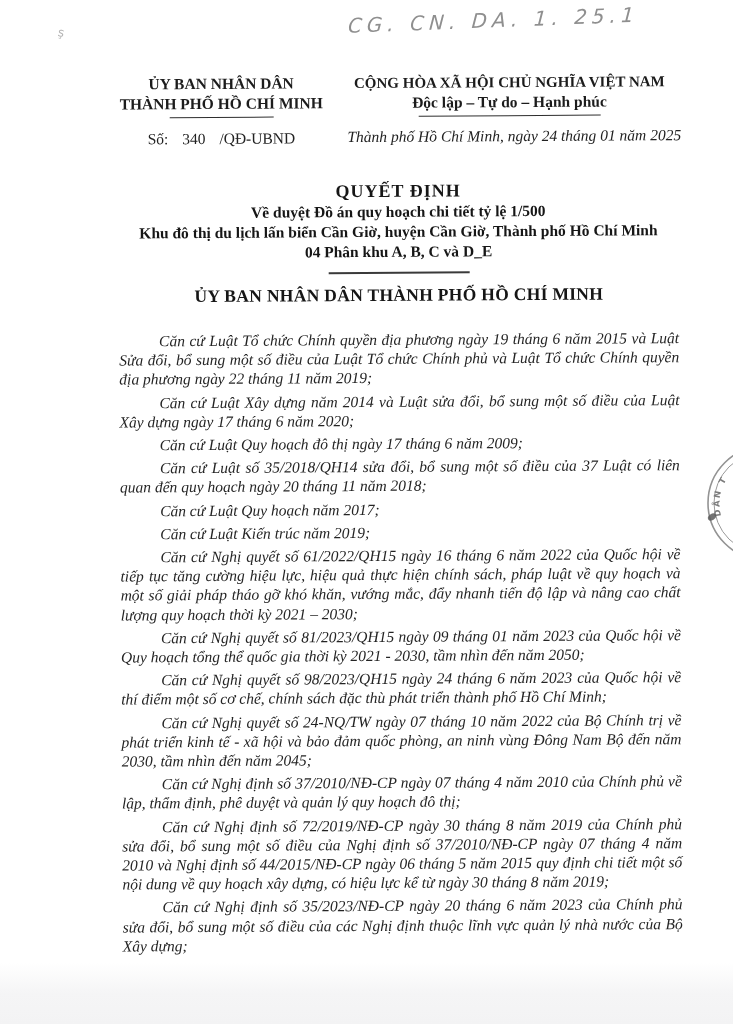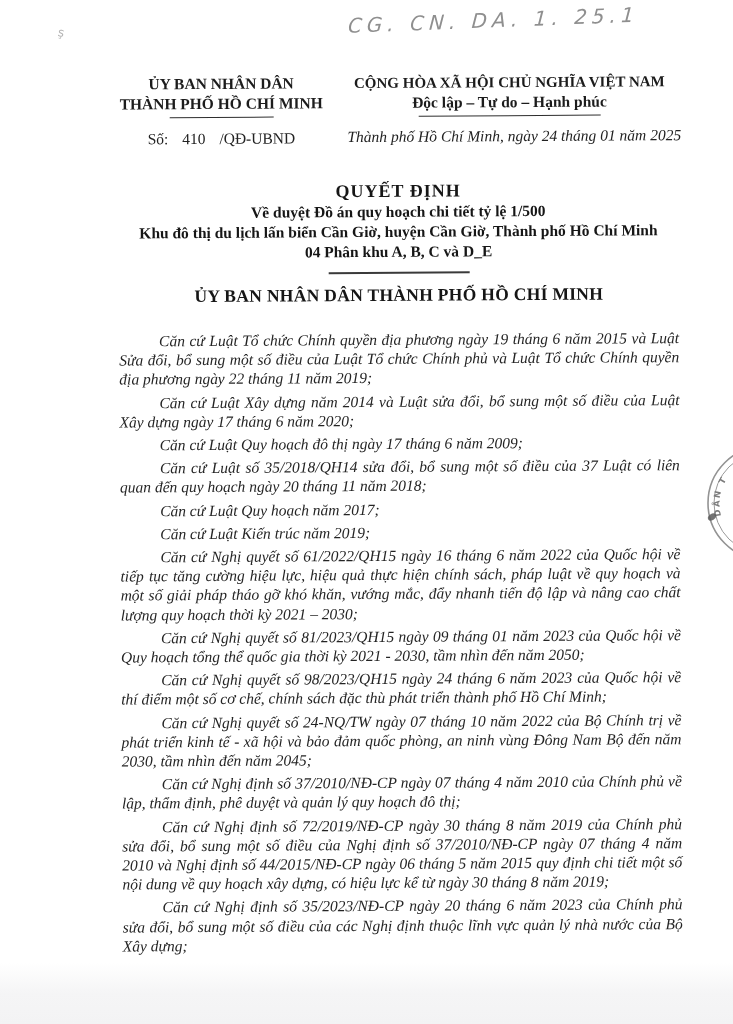--- a/index.html
+++ b/index.html
@@ -77,21 +77,21 @@
 
   <div class="content">
 
     <div class="header">
       <div class="header-left">
         <div class="h-bold">ỦY BAN NHÂN DÂN</div>
         <div class="h-bold">THÀNH PHỐ HỒ CHÍ MINH</div>
         <hr class="h-rule h-rule-left">
         <div class="doc-number">
           <span>Số:</span>
-          <span class="num">410</span>
+          <span class="num">340</span>
           <span>/QĐ-UBND</span>
         </div>
       </div>
       <div class="header-right">
         <div class="h-bold-sm">CỘNG HÒA XÃ HỘI CHỦ NGHĨA VIỆT NAM</div>
         <div class="h-bold">Độc lập – Tự do – Hạnh phúc</div>
         <hr class="h-rule h-rule-right">
         <div class="date-line">Thành phố Hồ Chí Minh, ngày 24 tháng 01 năm 2025</div>
       </div>
     </div>

